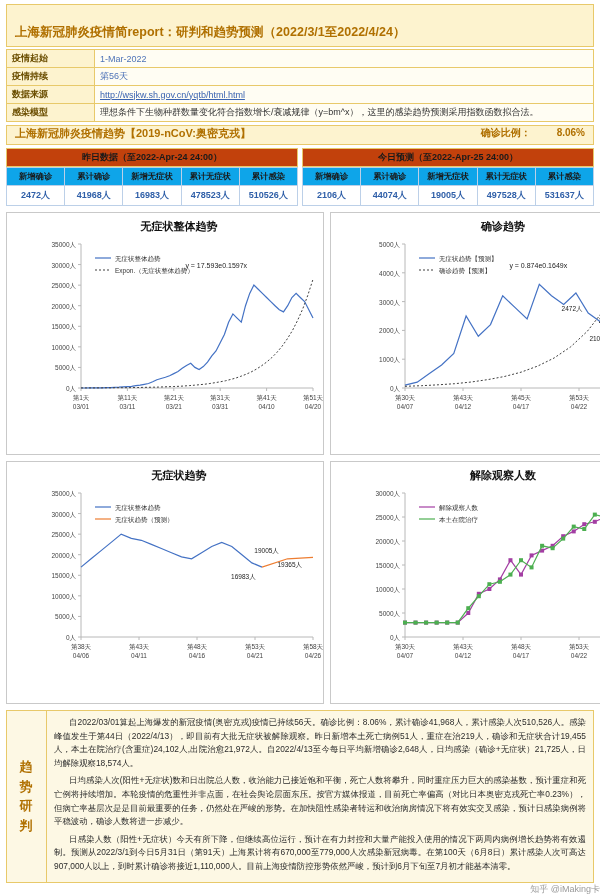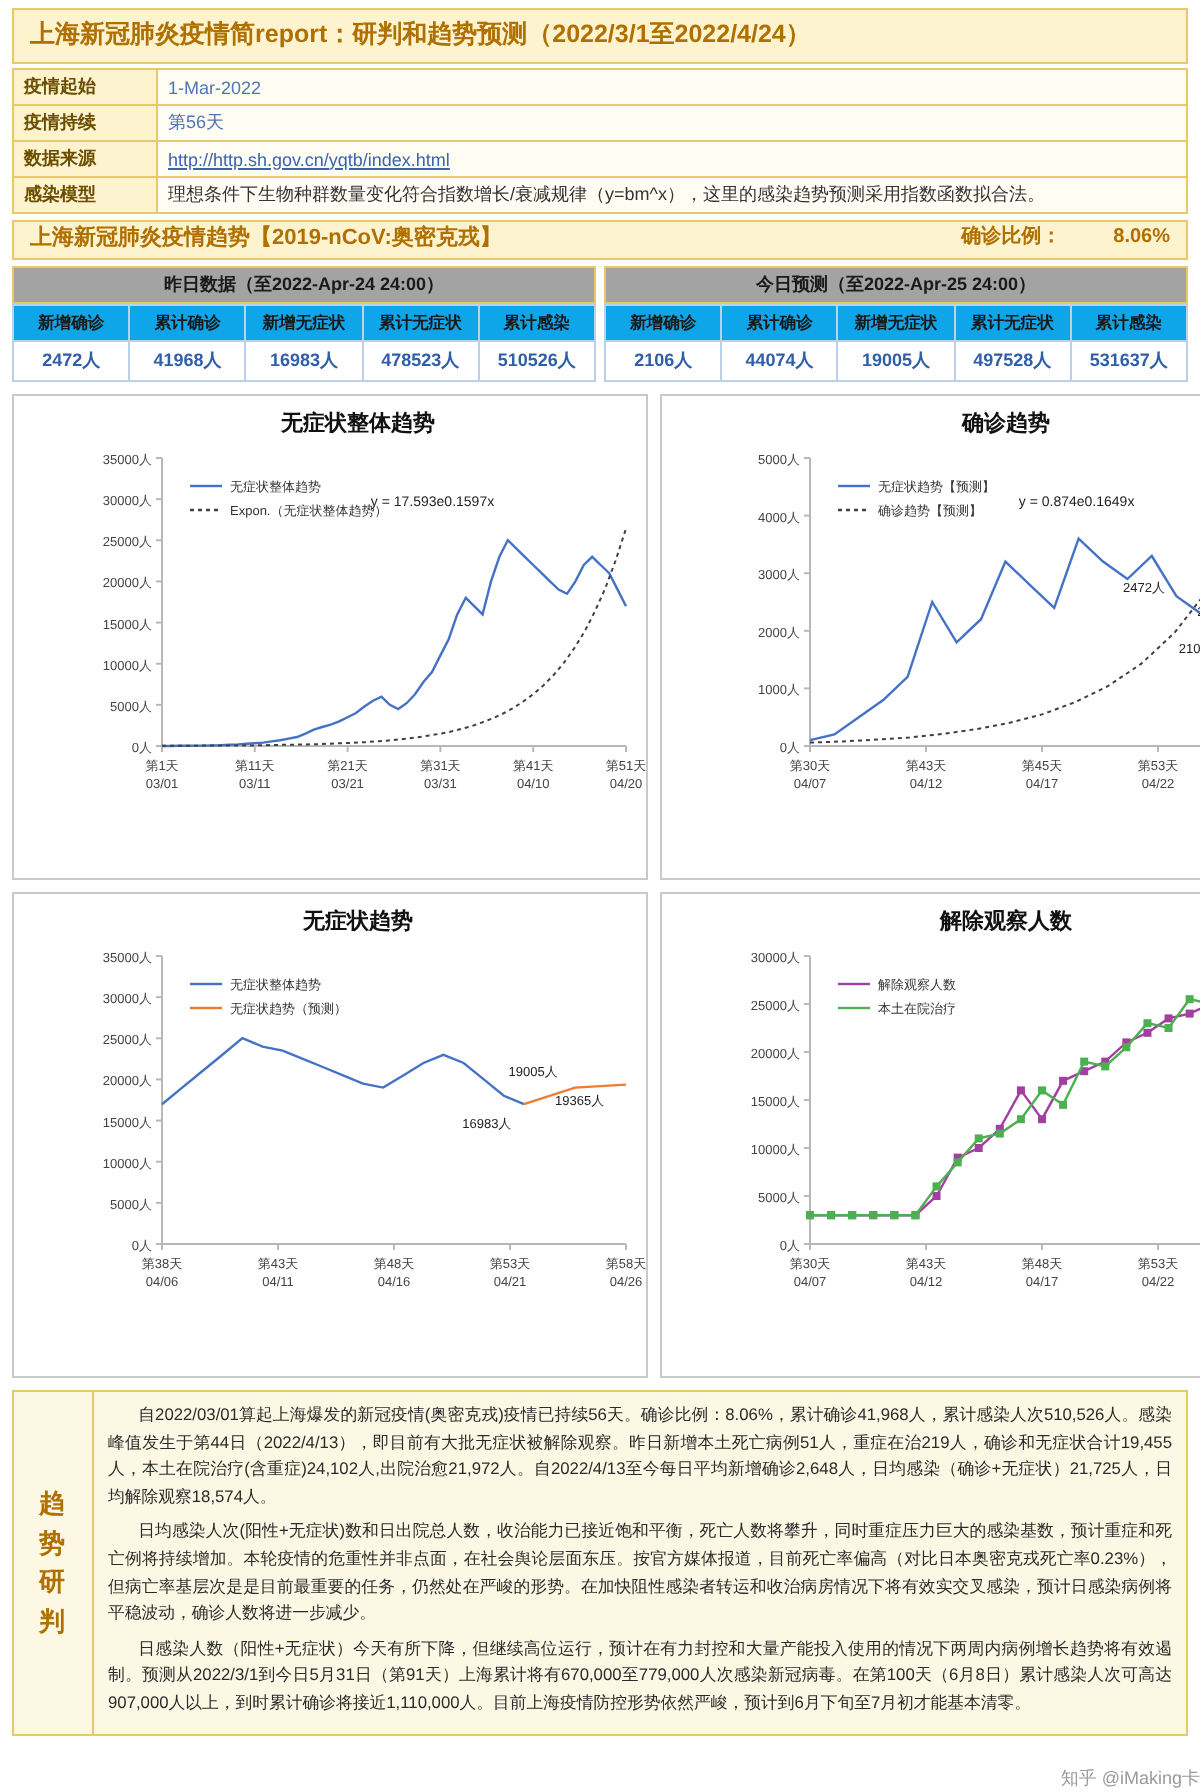--- a/index.html
+++ b/index.html
@@ -14,39 +14,39 @@
   }
   .page { width: 600px; height: 896px; position: relative; padding: 0 6px; }
 
   
   .title-bar {
     background: #fdf3cf;
     border: 1px solid #e8c96a;
     color: #b07000;
     font-size: 12.5px;
     font-weight: bold;
-    padding: 4px 6px 5px 8px;
+    padding: 19px 6px 5px 8px;
     margin-top: 4px;
   }
 
   
   table.meta {
     width: 100%;
     border-collapse: collapse;
     margin-top: 2px;
     table-layout: fixed;
   }
   table.meta td {
     border: 1px solid #e8c96a;
     padding: 2px 5px;
     font-size: 9px;
     vertical-align: middle;
     height: 16px;
   }
-  td.meta-key { width: 72px; background: #fdf3cf; color: #6b4e00; font-weight: bold; margin-left: 14px; }
+  td.meta-key { width: 88px; background: #fdf3cf; color: #6b4e00; font-weight: bold; margin-left: 14px; }
   td.meta-val { background: #fffdf3; color: #4f74b8; }
   td.meta-val a { color: #3a63b0; text-decoration: underline; }
   td.meta-val.plain { color: #333; }
 
   
   .trend-bar {
     margin-top: 3px;
     border: 1px solid #e8c96a;
     background: #fdf3cf;
     display: flex;
@@ -58,21 +58,21 @@
     color: #b07000; font-weight: bold; font-size: 11px; flex: 1;
   }
   .trend-bar .t-right { color: #b07000; font-weight: bold; font-size: 10px; }
   .trend-bar .t-right .num { margin-left: 26px; }
 
   
   .data-wrap { display: flex; gap: 4px; margin-top: 3px; }
   .data-col { flex: 1; }
   .data-col .dc-head {
     border: 1px solid #e8c96a;
-    background: #a3a3a3;
+    background: #c2410c;
     font-size: 9px;
     font-weight: bold;
     color: #1a1a1a;
     padding: 2px 4px;
     text-align: center;
   }
   table.data {
     width: 100%;
     border-collapse: collapse;
     table-layout: fixed;
@@ -169,21 +169,21 @@
         <tr>
       <td class="meta-key">疫情起始</td>
       <td class="meta-val">1-Mar-2022</td>
     </tr>
     <tr>
       <td class="meta-key">疫情持续</td>
       <td class="meta-val">第56天</td>
     </tr>
     <tr>
       <td class="meta-key">数据来源</td>
-      <td class="meta-val"><a href="#">http://http.sh.gov.cn/yqtb/index.html</a></td>
+      <td class="meta-val"><a href="#">http://wsjkw.sh.gov.cn/yqtb/html.html</a></td>
     </tr>
     <tr>
       <td class="meta-key">感染模型</td>
       <td class="meta-val plain">理想条件下生物种群数量变化符合指数增长/衰减规律（y=bm^x），这里的感染趋势预测采用指数函数拟合法。</td>
     </tr>
   </tbody>
     </table>
 
   <div class="trend-bar">
     <div class="t-left">上海新冠肺炎疫情趋势【2019-nCoV:奥密克戎】</div>

